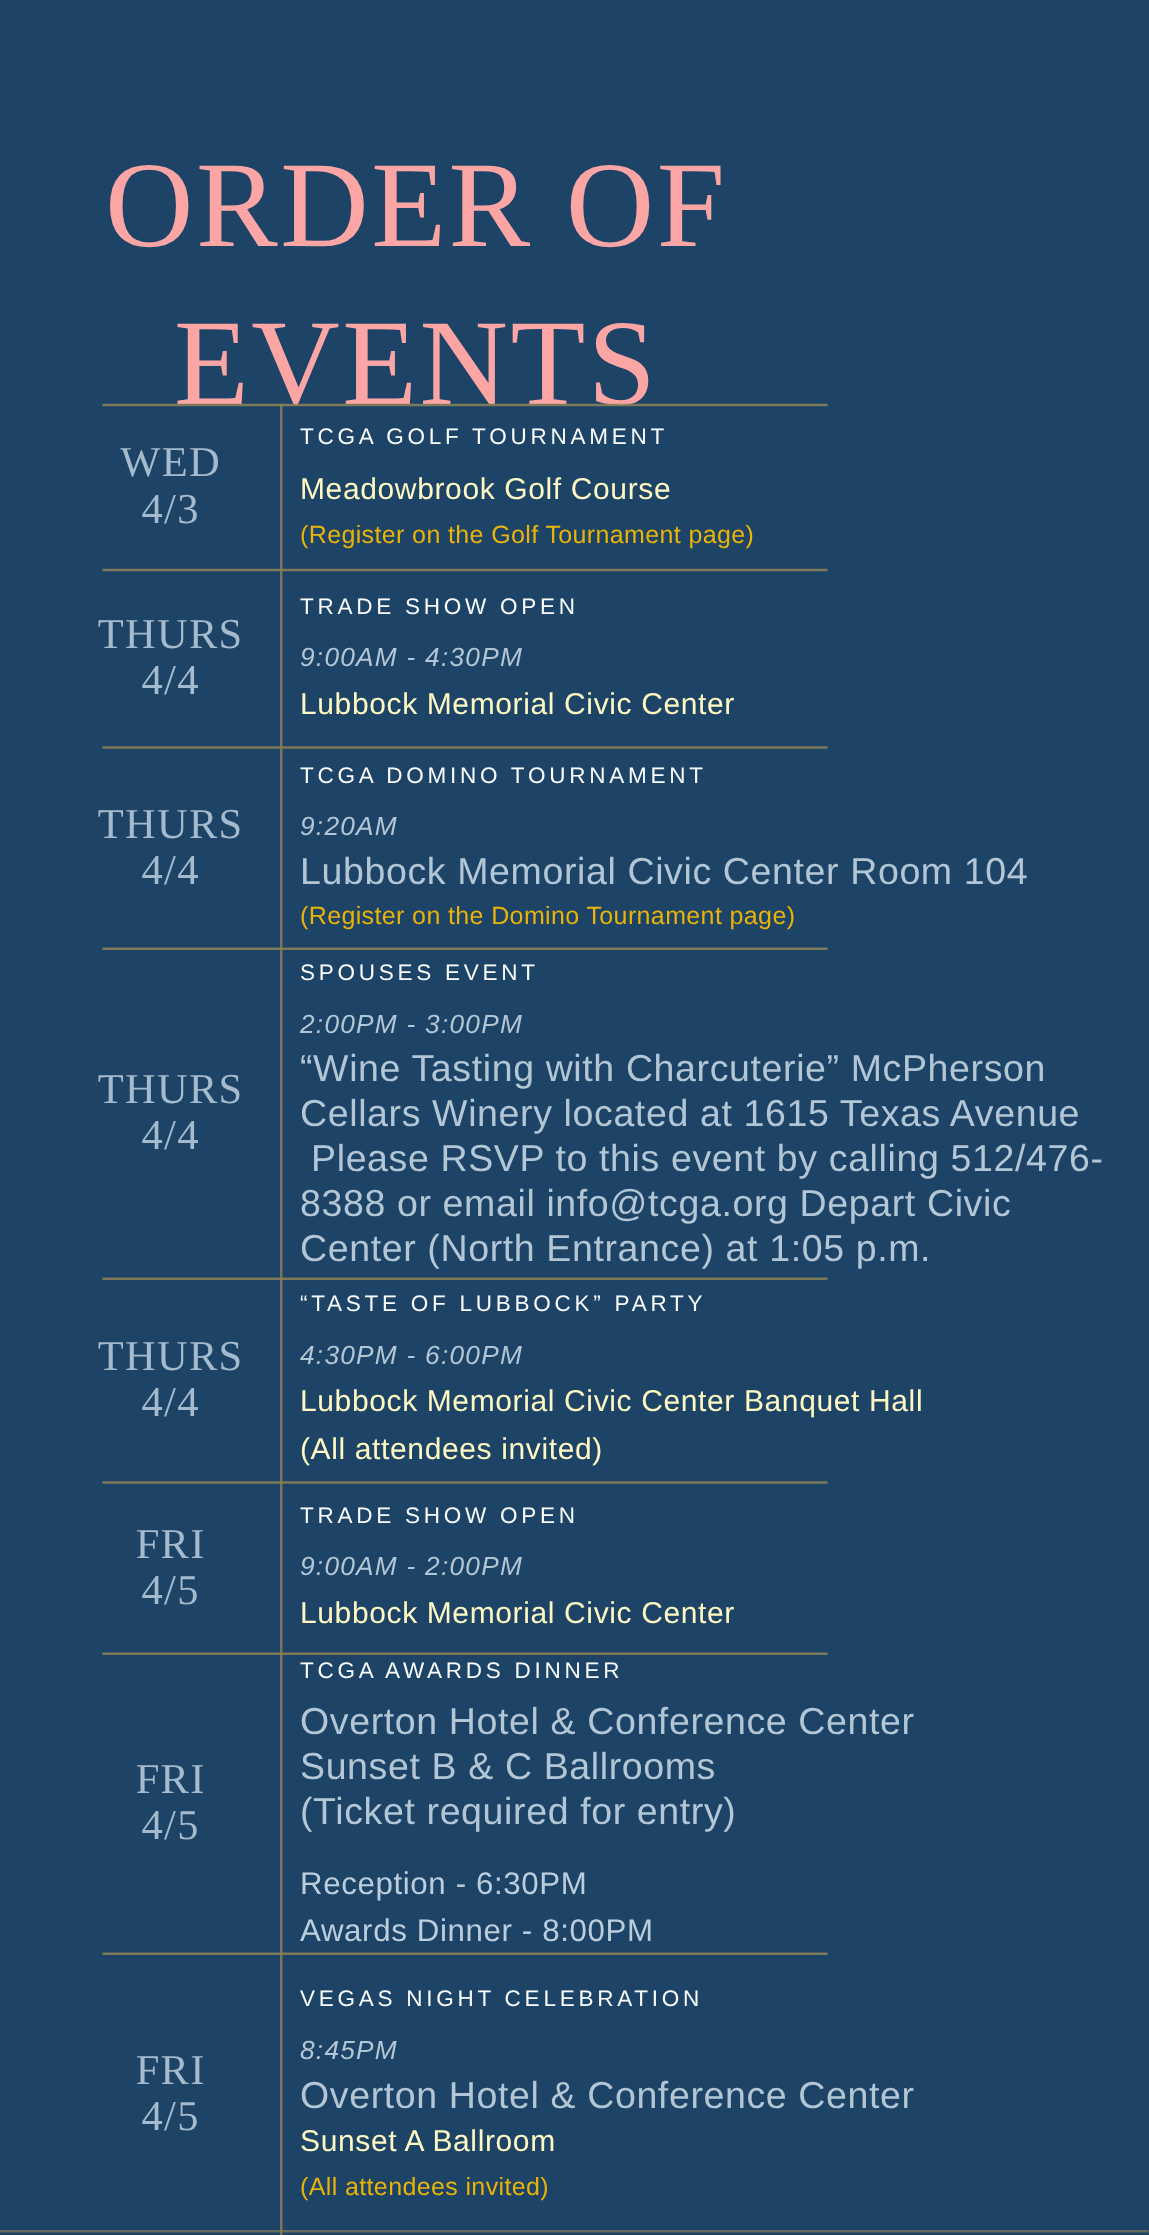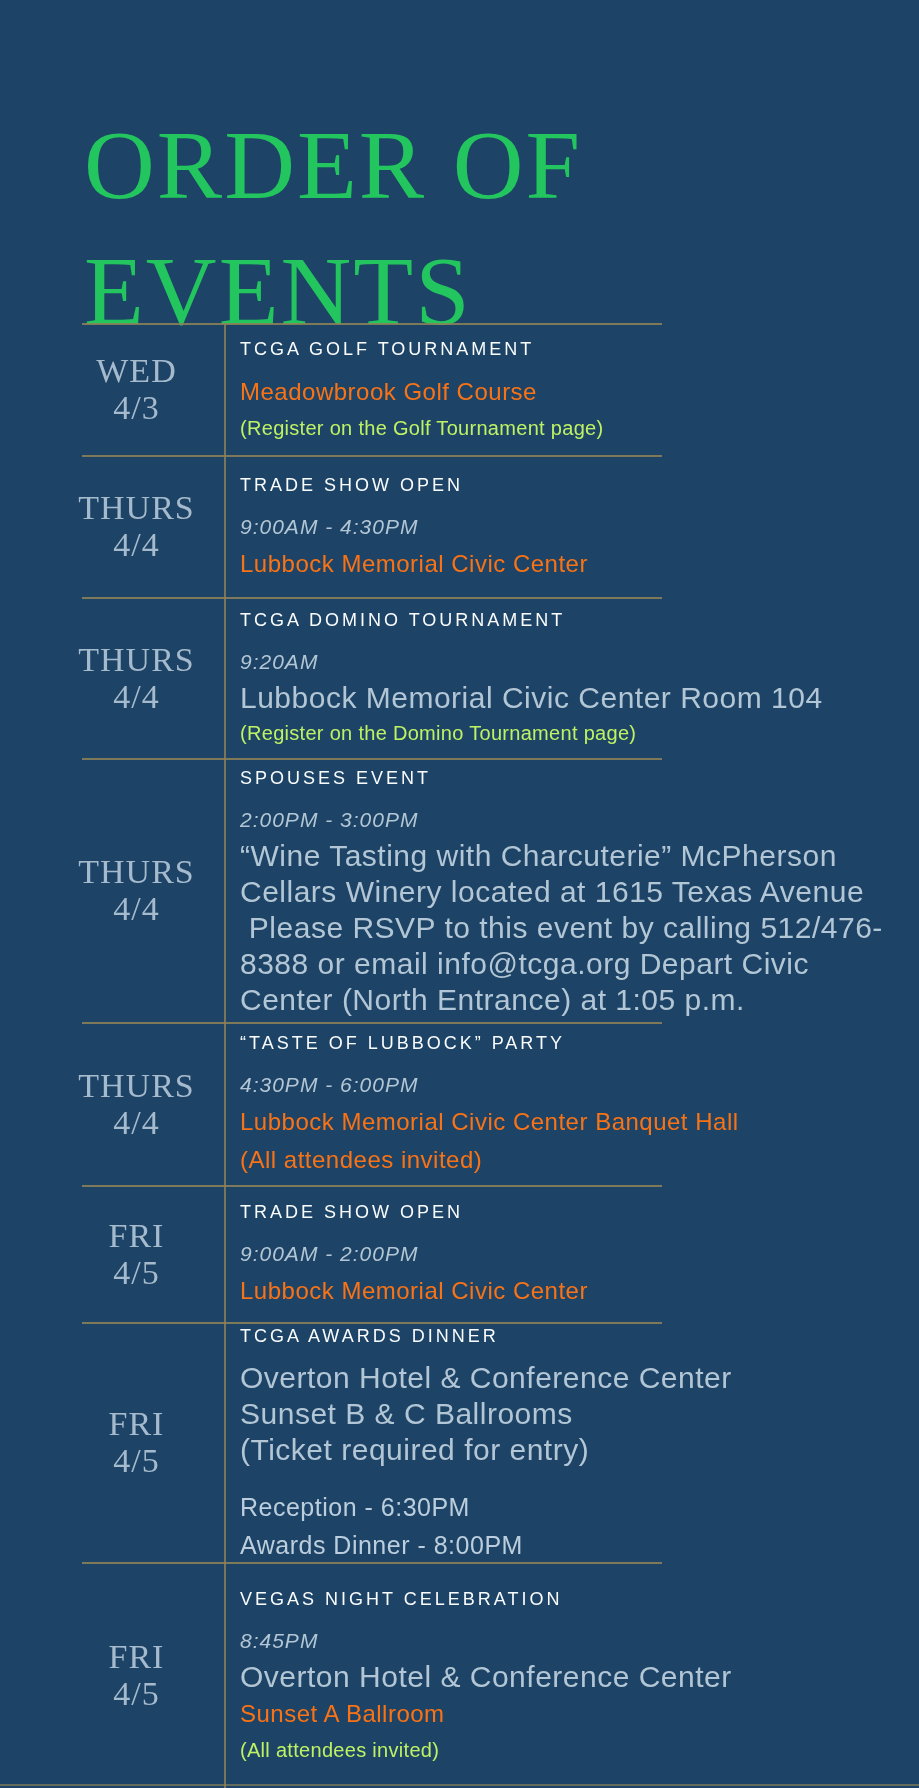--- a/index.html
+++ b/index.html
@@ -12,21 +12,22 @@
   }
   .poster{position:absolute;inset:0;}
   
   .title{
     position:absolute;left:84px;top:36px;
     font-family:"Liberation Serif",serif;
     font-weight:400;
     font-size:98px;
     line-height:126px;
     letter-spacing:2px;
-    color:#22c55e;
+    color:#fca5a5;
+    text-align:center;
   }
   .title span{display:block;}
   
   .events{
     position:absolute;left:82px;top:323px;width:837px;
   }
   .row{
     display:flex;
     position:relative;
   }
@@ -65,22 +66,22 @@
   }
   .event-title{
     font-size:18px;font-weight:normal;
     letter-spacing:3px;
     color:#fafcfd;
     margin-bottom:9px;
     line-height:30px;
   }
   .l-time{font-size:21px;color:#b3c6d5;line-height:36px;letter-spacing:1px;font-style:italic;}
   .l-body{font-size:30px;color:#b3c6d5;line-height:36px;letter-spacing:.5px;}
-  .l-loc{font-size:24px;color:#f97316;line-height:38px;letter-spacing:.5px;}
-  .l-note{font-size:20px;color:#bef264;line-height:34px;letter-spacing:.3px;}
+  .l-loc{font-size:24px;color:#fef9c3;line-height:38px;letter-spacing:.5px;}
+  .l-note{font-size:20px;color:#eab308;line-height:34px;letter-spacing:.3px;}
   .l-big{font-size:25px;color:#bccedd;line-height:38px;letter-spacing:.5px;}
   .l-gap{margin-top:20px;}
   
   .vline{
     position:absolute;
     left:224px;top:323px;
     width:2px;height:1465px;
     background:#8e8257;
     opacity:.8;
   }

